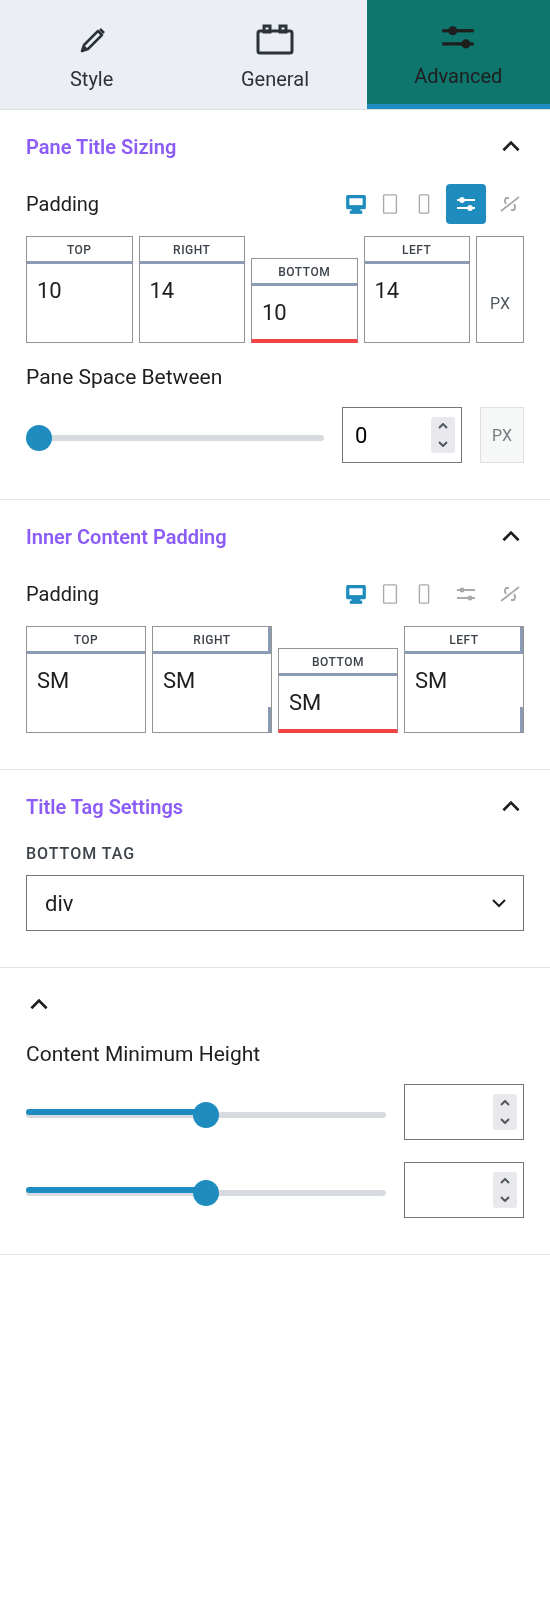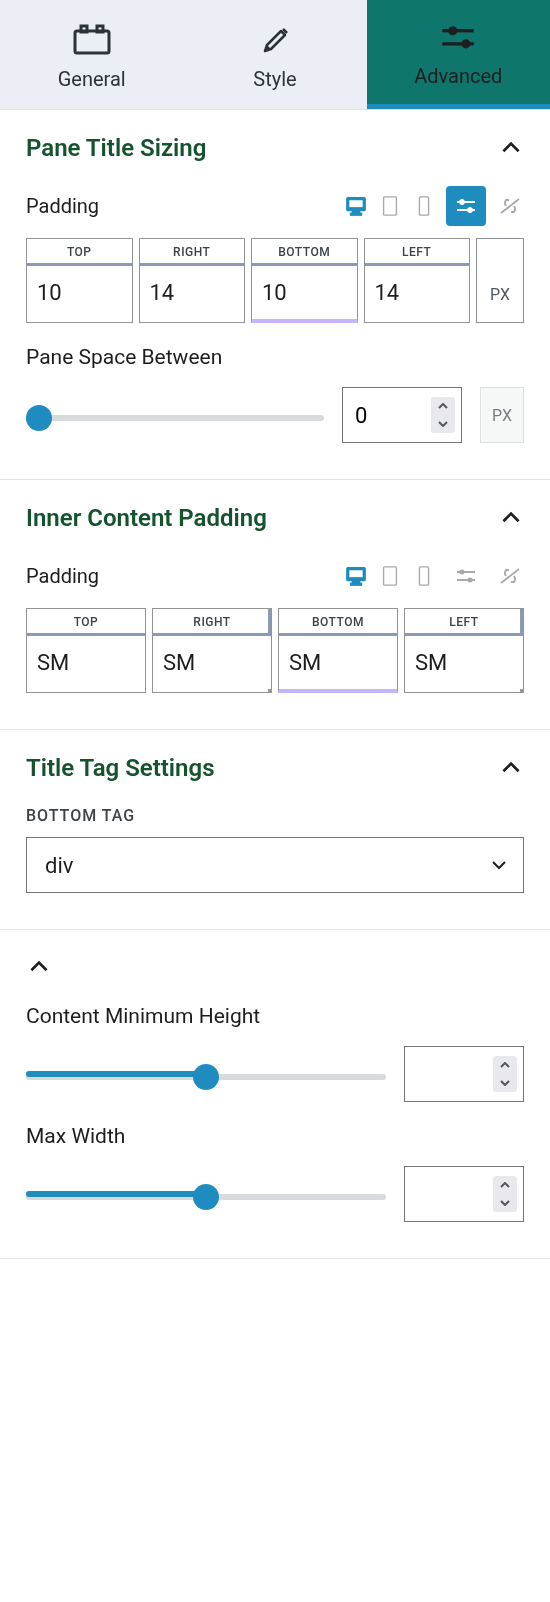--- a/index.html
+++ b/index.html
@@ -41,23 +41,23 @@
     padding: 24px 26px 36px;
   }
   .section-header {
     display: flex;
     justify-content: space-between;
     align-items: center;
     cursor: pointer;
     margin-bottom: 24px;
   }
   .section-title {
-    font-size: 24px;
+    font-size: 20px;
     font-weight: 600;
-    color: #14532d;
+    color: #8b5cf6;
   }
   .chevron {
     width: 26px; height: 26px;
     display:flex; align-items:center; justify-content:center;
   }
   .chevron svg { stroke: #1e1e1e; stroke-width: 2.5; fill:none; }
 
   
   .control-row {
     display:flex;
@@ -126,21 +126,21 @@
   }
   .pad-box-value {
     border:none;
     font-size: 22px;
     padding: 14px 10px;
     width:100%;
     outline:none;
     font-family:inherit;
     color:#1e1e1e;
   }
-  .pad-box.accent-bottom { border-bottom: 4px solid #c4b5fd; }
+  .pad-box.accent-bottom { border-bottom: 4px solid #ef4444; margin-top: 22px; }
   .pad-box.accent-right { box-shadow: inset -3px 0 0 #8c9bb5; }
   
   .unit-box {
     width: 48px;
     border: 1px solid #8c8f94;
     display:flex;
     align-items:center;
     justify-content:center;
     font-size: 16px;
     color:#50575e;
@@ -270,37 +270,37 @@
     border:none; width:60%;
     font-size:20px; padding:0 12px; outline:none; font-family:inherit;
   }
 </style>
 </head>
 <body>
 
 <div class="tabs">
   <div class="tab">
     <span class="tab-icon">
+      <svg viewBox="0 0 32 32">
+          <path d="M6 28 L8 22 L22 8 L26 12 L12 26 L6 28 Z" stroke="#2c3338" stroke-width="2.5" fill="none" stroke-linejoin="round"></path>
+          <path d="M24 6 L28 10" stroke="#2c3338" stroke-width="2.5" fill="#2c3338"></path>
+          <path d="M6 28 L8 22 L12 26 Z" fill="#2c3338"></path>
+        </svg>
+    </span>
+    <span>Style</span>
+  </div>
+  <div class="tab">
+    <span class="tab-icon">
       <svg viewBox="0 0 42 32">
           <rect x="4" y="8" width="34" height="22" rx="2" stroke="#2c3338" stroke-width="3" fill="none"></rect>
           <rect x="10" y="3" width="6" height="6" stroke="#2c3338" stroke-width="3" fill="none"></rect>
           <rect x="26" y="3" width="6" height="6" stroke="#2c3338" stroke-width="3" fill="none"></rect>
         </svg>
     </span>
     <span>General</span>
-  </div>
-  <div class="tab">
-    <span class="tab-icon">
-      <svg viewBox="0 0 32 32">
-          <path d="M6 28 L8 22 L22 8 L26 12 L12 26 L6 28 Z" stroke="#2c3338" stroke-width="2.5" fill="none" stroke-linejoin="round"></path>
-          <path d="M24 6 L28 10" stroke="#2c3338" stroke-width="2.5" fill="#2c3338"></path>
-          <path d="M6 28 L8 22 L12 26 Z" fill="#2c3338"></path>
-        </svg>
-    </span>
-    <span>Style</span>
   </div>
   <div class="tab active">
     <span class="tab-icon">
       <svg viewBox="0 0 32 24">
           <line x1="4" y1="8" x2="28" y2="8" stroke="#1e1e1e" stroke-width="2.5"></line>
           <circle cx="12" cy="8" r="3.5" fill="#1e1e1e"></circle>
           <line x1="4" y1="18" x2="28" y2="18" stroke="#1e1e1e" stroke-width="2.5"></line>
           <circle cx="22" cy="18" r="3.5" fill="#1e1e1e"></circle>
         </svg>
     </span>
@@ -521,21 +521,20 @@
               <svg viewBox="0 0 10 6">
                 <polyline points="1 1 5 5 9 1"></polyline>
               </svg>
             </div>
         </div>
       </div>
     </div>
   </div>
 
   <div class="slider-control">
-    <span class="slider-label">Max Width</span>
     <div class="slider-row">
       <div class="slider-track-wrap">
         <div class="slider-fill" style="width:50%"></div>
         <input type="range" min="0" max="100" value="50" class="slider" style="">
       </div>
       <div class="slim-number-box">
         <input value="" style="">
         <div class="stepper">
           <div>
               <svg viewBox="0 0 10 6">

